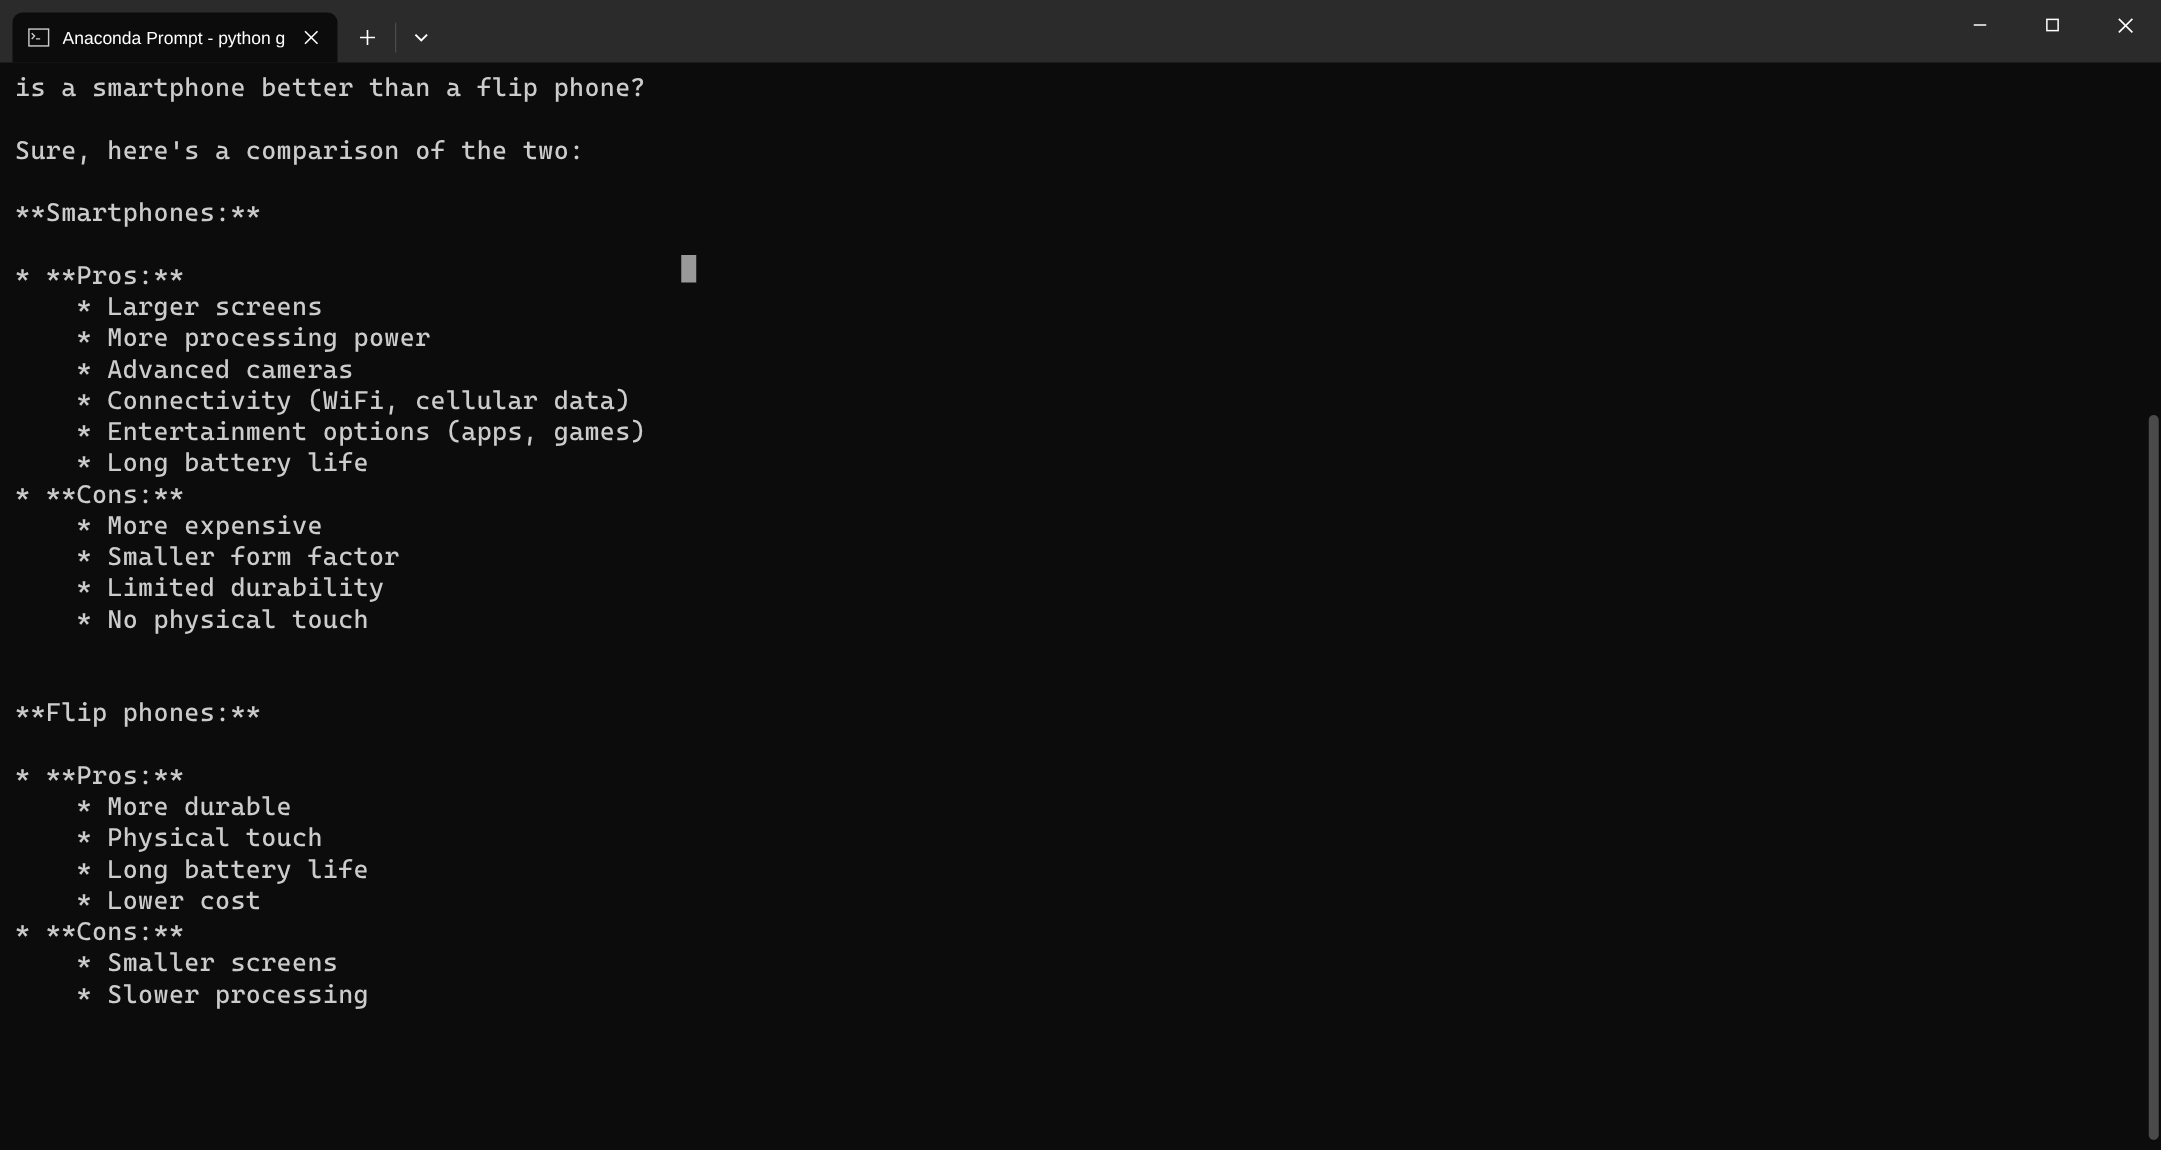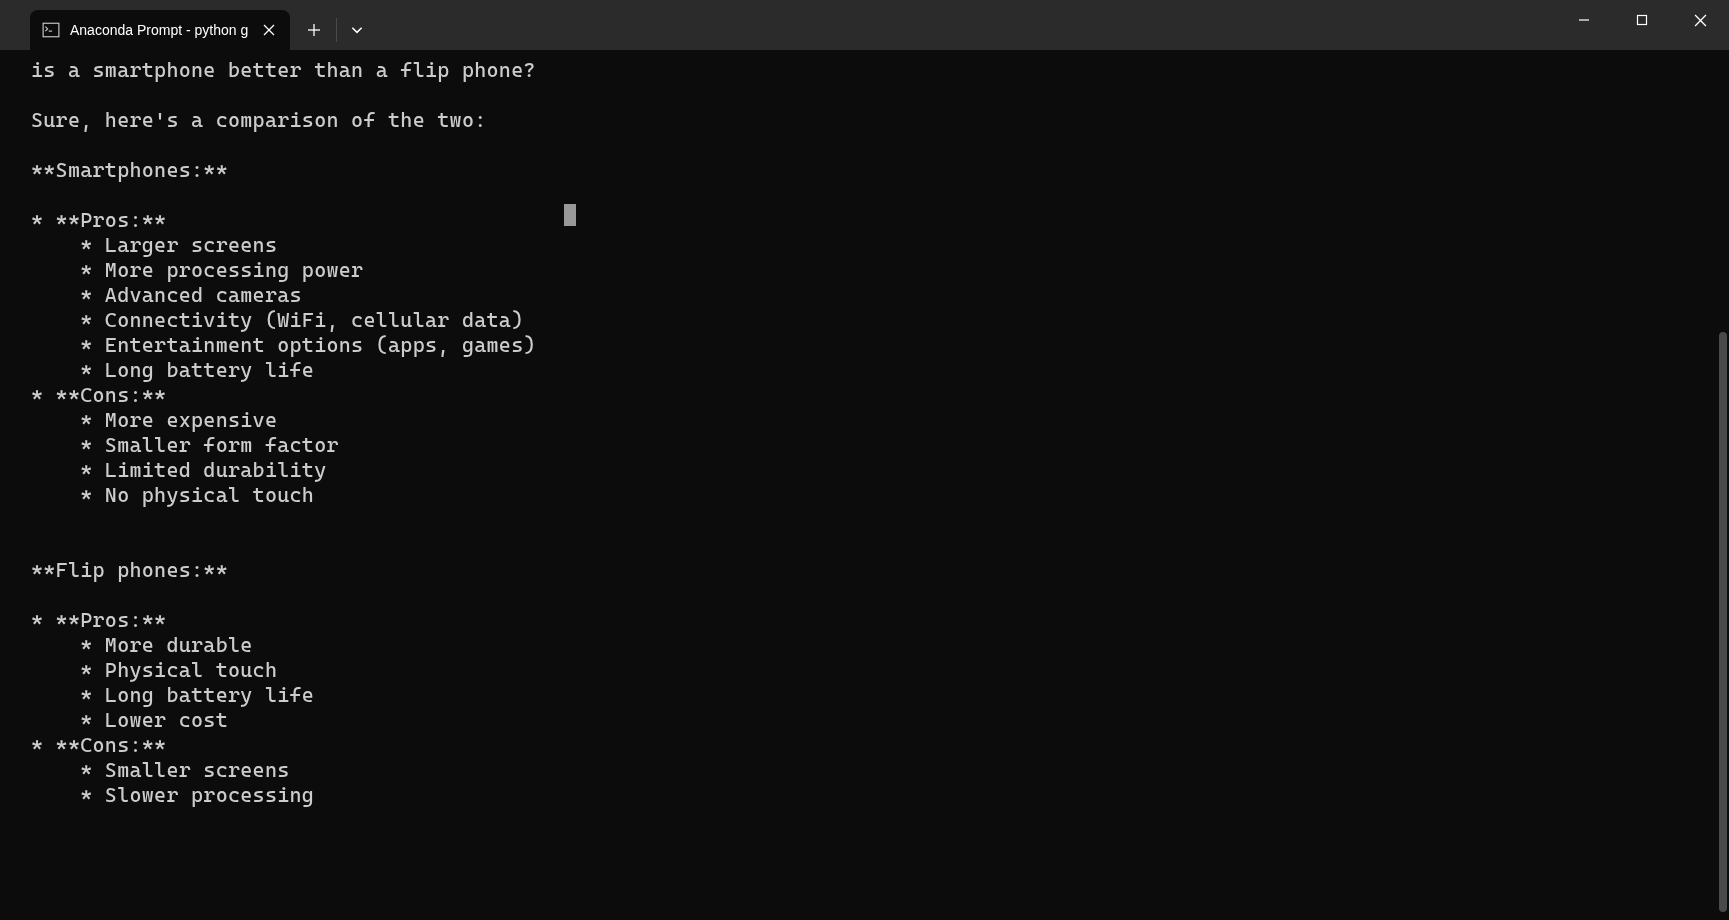--- a/index.html
+++ b/index.html
@@ -15,21 +15,20 @@
       height: 920px;
       overflow: hidden;
       position: relative;
     }
     .titlebar {
       height: 50px;
       background: #2b2b2b;
       display: flex;
       align-items: flex-end;
       justify-content: space-between;
-      padding-left: 20px;
     }
     .tabs-area {
       display: flex;
       align-items: flex-end;
       height: 100%;
       padding-left: 10px;
     }
     .tab {
       display: flex;
       align-items: center;
@@ -117,21 +116,20 @@
       padding: 8px 12px 12px 12px;
       font-family: "Cascadia Mono", "Consolas", monospace;
       font-size: 20.5px;
       line-height: 1.22;
       color: #cccccc;
       white-space: pre;
       height: calc(100% - 50px);
       overflow: hidden;
       position: relative;
       letter-spacing: 0.3px;
-      margin-left: 19px;
     }
     .cursor-block {
       display: inline-block;
       width: 12px;
       height: 22px;
       background: #999999;
       vertical-align: text-top;
       position: absolute;
       left: 545px;
       top: 154px;

